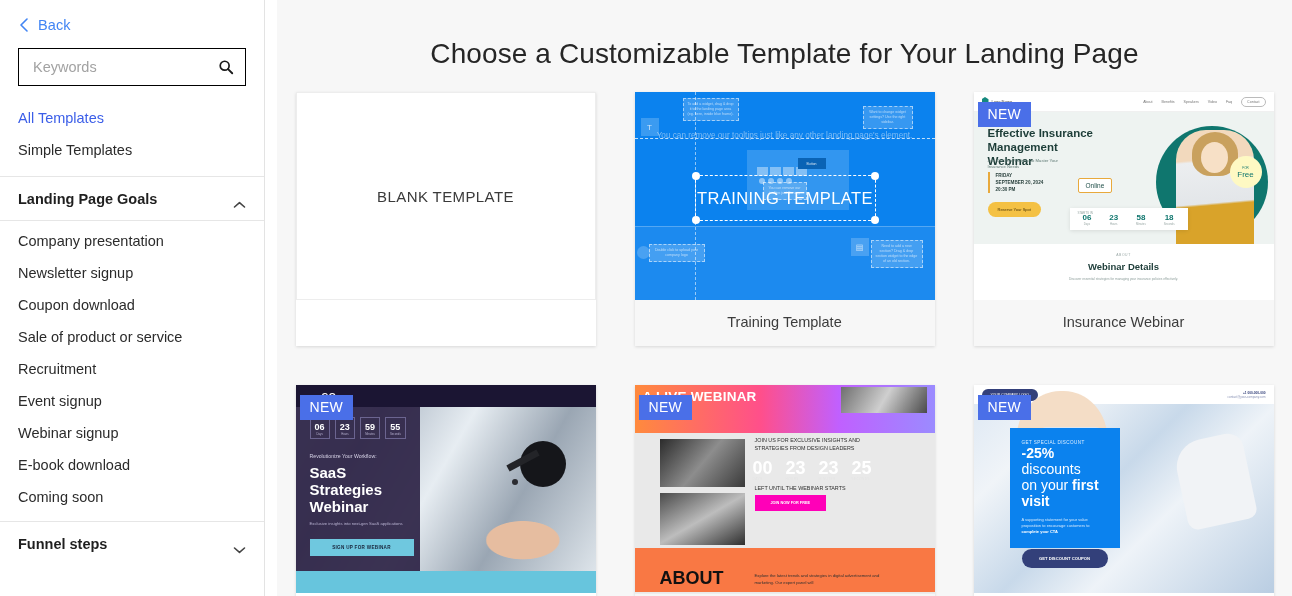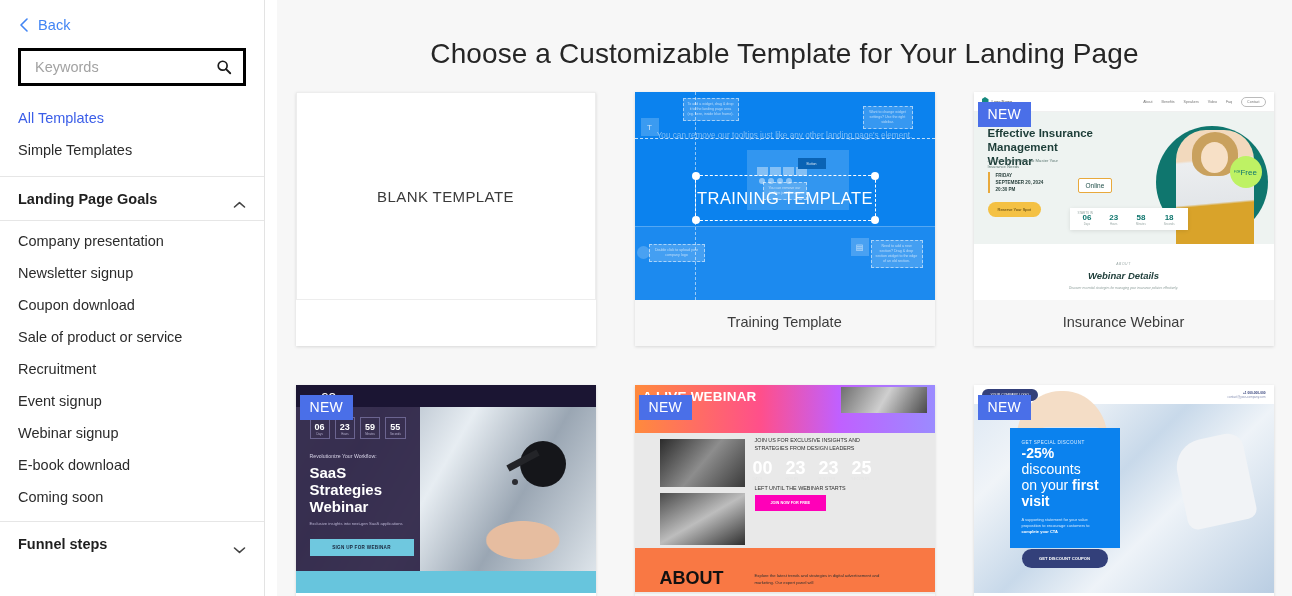--- a/index.html
+++ b/index.html
@@ -28,21 +28,21 @@
     cursor: pointer;
   }
   .back-chevron { width: 12px; height: 14px; display:block; }
   .back-label {
     color: #4285f4; font-size: 14.5px; letter-spacing: .1px;
   }
   .search-wrap { padding: 10px 18px 0 18px; }
   .search-box {
     position: relative;
     height: 38px;
-    border: 3px solid #000000;
+    border: 1px solid #000000;
     background: #fff;
     display: flex; align-items: center;
   }
   .search-box input {
     border: 0; outline: none; background: transparent;
     font-family: "Liberation Sans", sans-serif;
     font-size: 14.5px; color: #333;
     padding: 0 34px 0 14px; width: 100%; height: 100%;
   }
   .search-box input::placeholder { color: #a2a2a2; }
@@ -248,34 +248,34 @@
   .ins-hair { position:absolute; right:36px; top:20px; width:46px;height:44px;
     background:#c9a15e; border-radius:50% 50% 40% 40%; }
   .ins-face { position:absolute; right:46px; top:30px; width:27px;height:31px;
     background:#f7e0c6; border-radius:50%; }
   .ins-online {
     position:absolute; left:104px; top:66px; background:#fff;
     border:1px solid #e8a93c; color:#1d4d47; font-size:6.5px;
     padding:3px 7px; border-radius:2px;
   }
   .ins-free { position:absolute; right:12px; top:44px; width:32px;height:32px;
-    border-radius:50%; background:#bef264; display:flex;flex-direction:row;
+    border-radius:50%; background:#fef9c3; display:flex;flex-direction:column;
     align-items:center;justify-content:center; }
   .ins-free b { font-size:8px;color:#0f766e; font-weight:normal; }
   .ins-free i { font-size:3px;color:#0f766e;font-style:normal; }
   .ins-count {
     position:absolute; left:96px; top:96px; width:118px;
     background:#fff; box-shadow:0 1px 4px rgba(0,0,0,.10);
     padding:5px 4px 4px; display:flex; justify-content:space-around;
   }
   .ins-count .lbl { position:absolute; left:8px; top:3px; font-size:3px; color:#9aa8a6; }
   .ins-count div.cell { text-align:center; }
   .ins-count .num { font-size:8px; color:#0f766e; font-weight:bold; }
   .ins-count .unit { font-size:2.8px; color:#9aa8a6; }
-  .ins-about { background:#fff; padding-top:18px; text-align:center;font-style:italic; }
+  .ins-about { background:#fff; padding-top:9px; text-align:center; }
   .ins-about .kicker { font-size:3.4px; color:#9aa8a6; letter-spacing:.6px; }
   .ins-about .h2 { font-size:9.5px; color:#21403c; font-weight:bold; margin-top:4px; }
   .ins-about .p { font-size:3.2px; color:#90a09d; margin-top:5px; }
 
   
   .saas-thumb { background:#2b2345; }
   .saas-topbar { height:22px; background:#1b1533; display:flex; align-items:center; padding-left:26px; }
   .saas-logo { color:#fff; font-size:9px; font-weight:bold; letter-spacing:.3px; }
   .saas-photo { position:absolute; left:0; right:0; top:22px; bottom:22px;
     background: linear-gradient(120deg,#cfd9e2 0%,#aeb9c6 22%,#e7edf2 46%,#9aa6b3 70%,#dde4ea 100%); }

